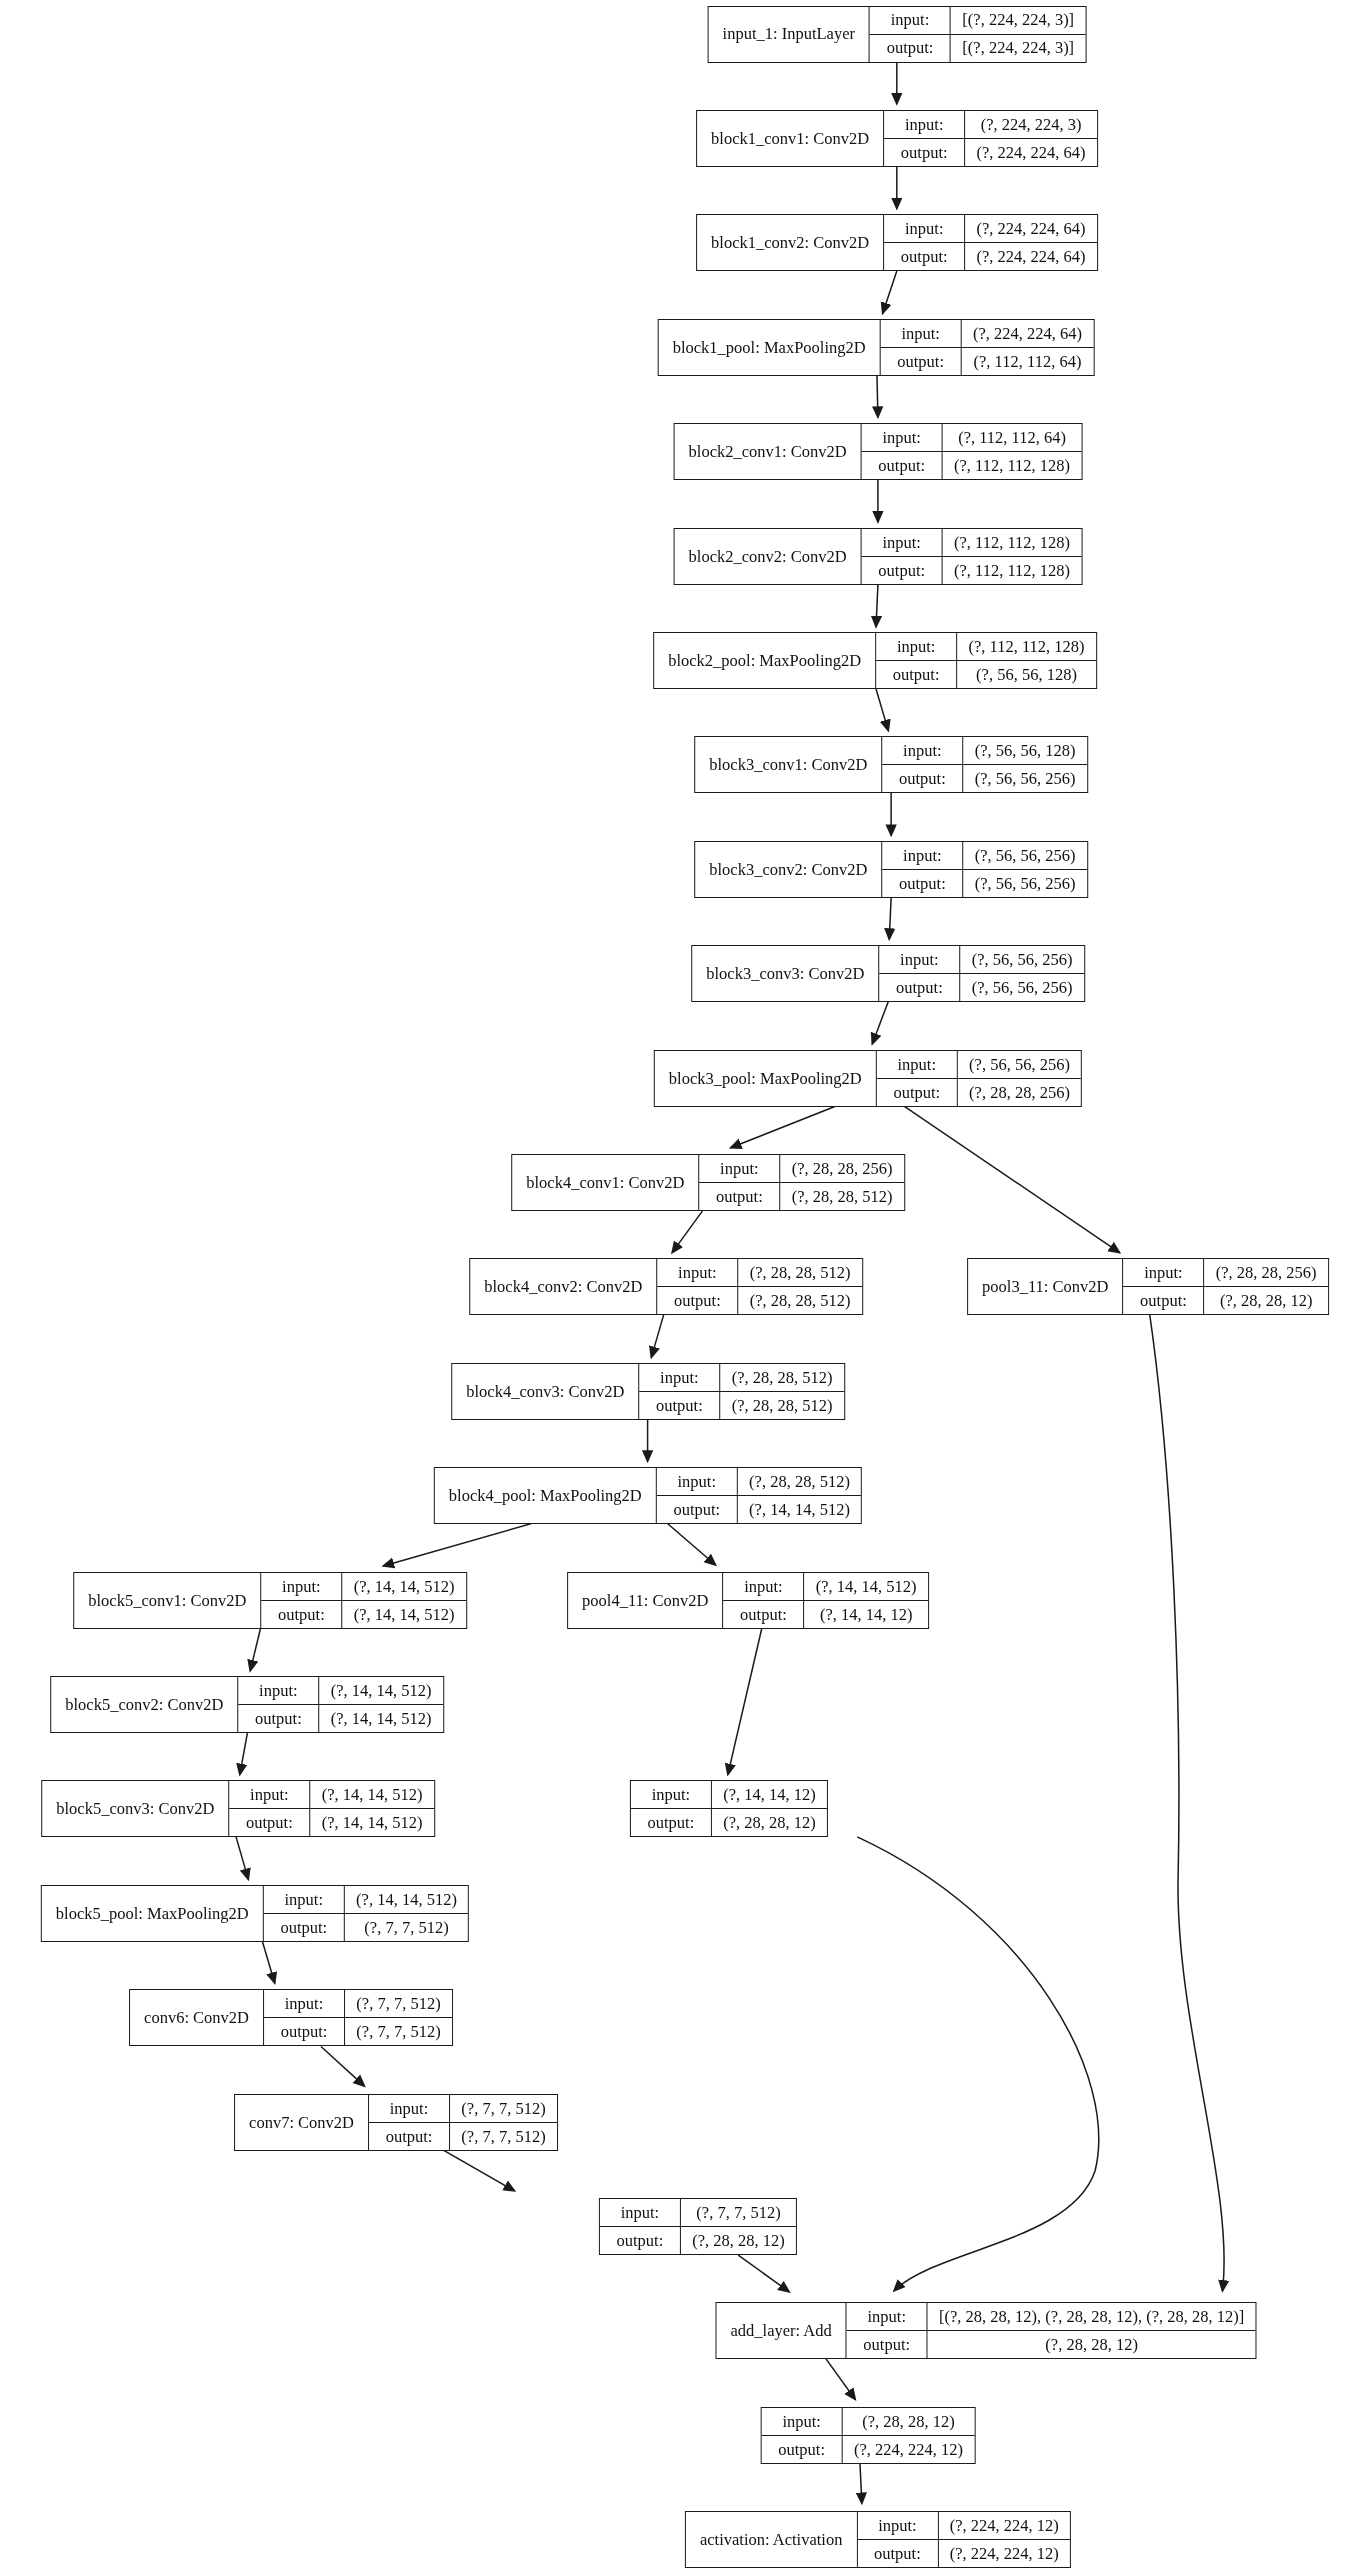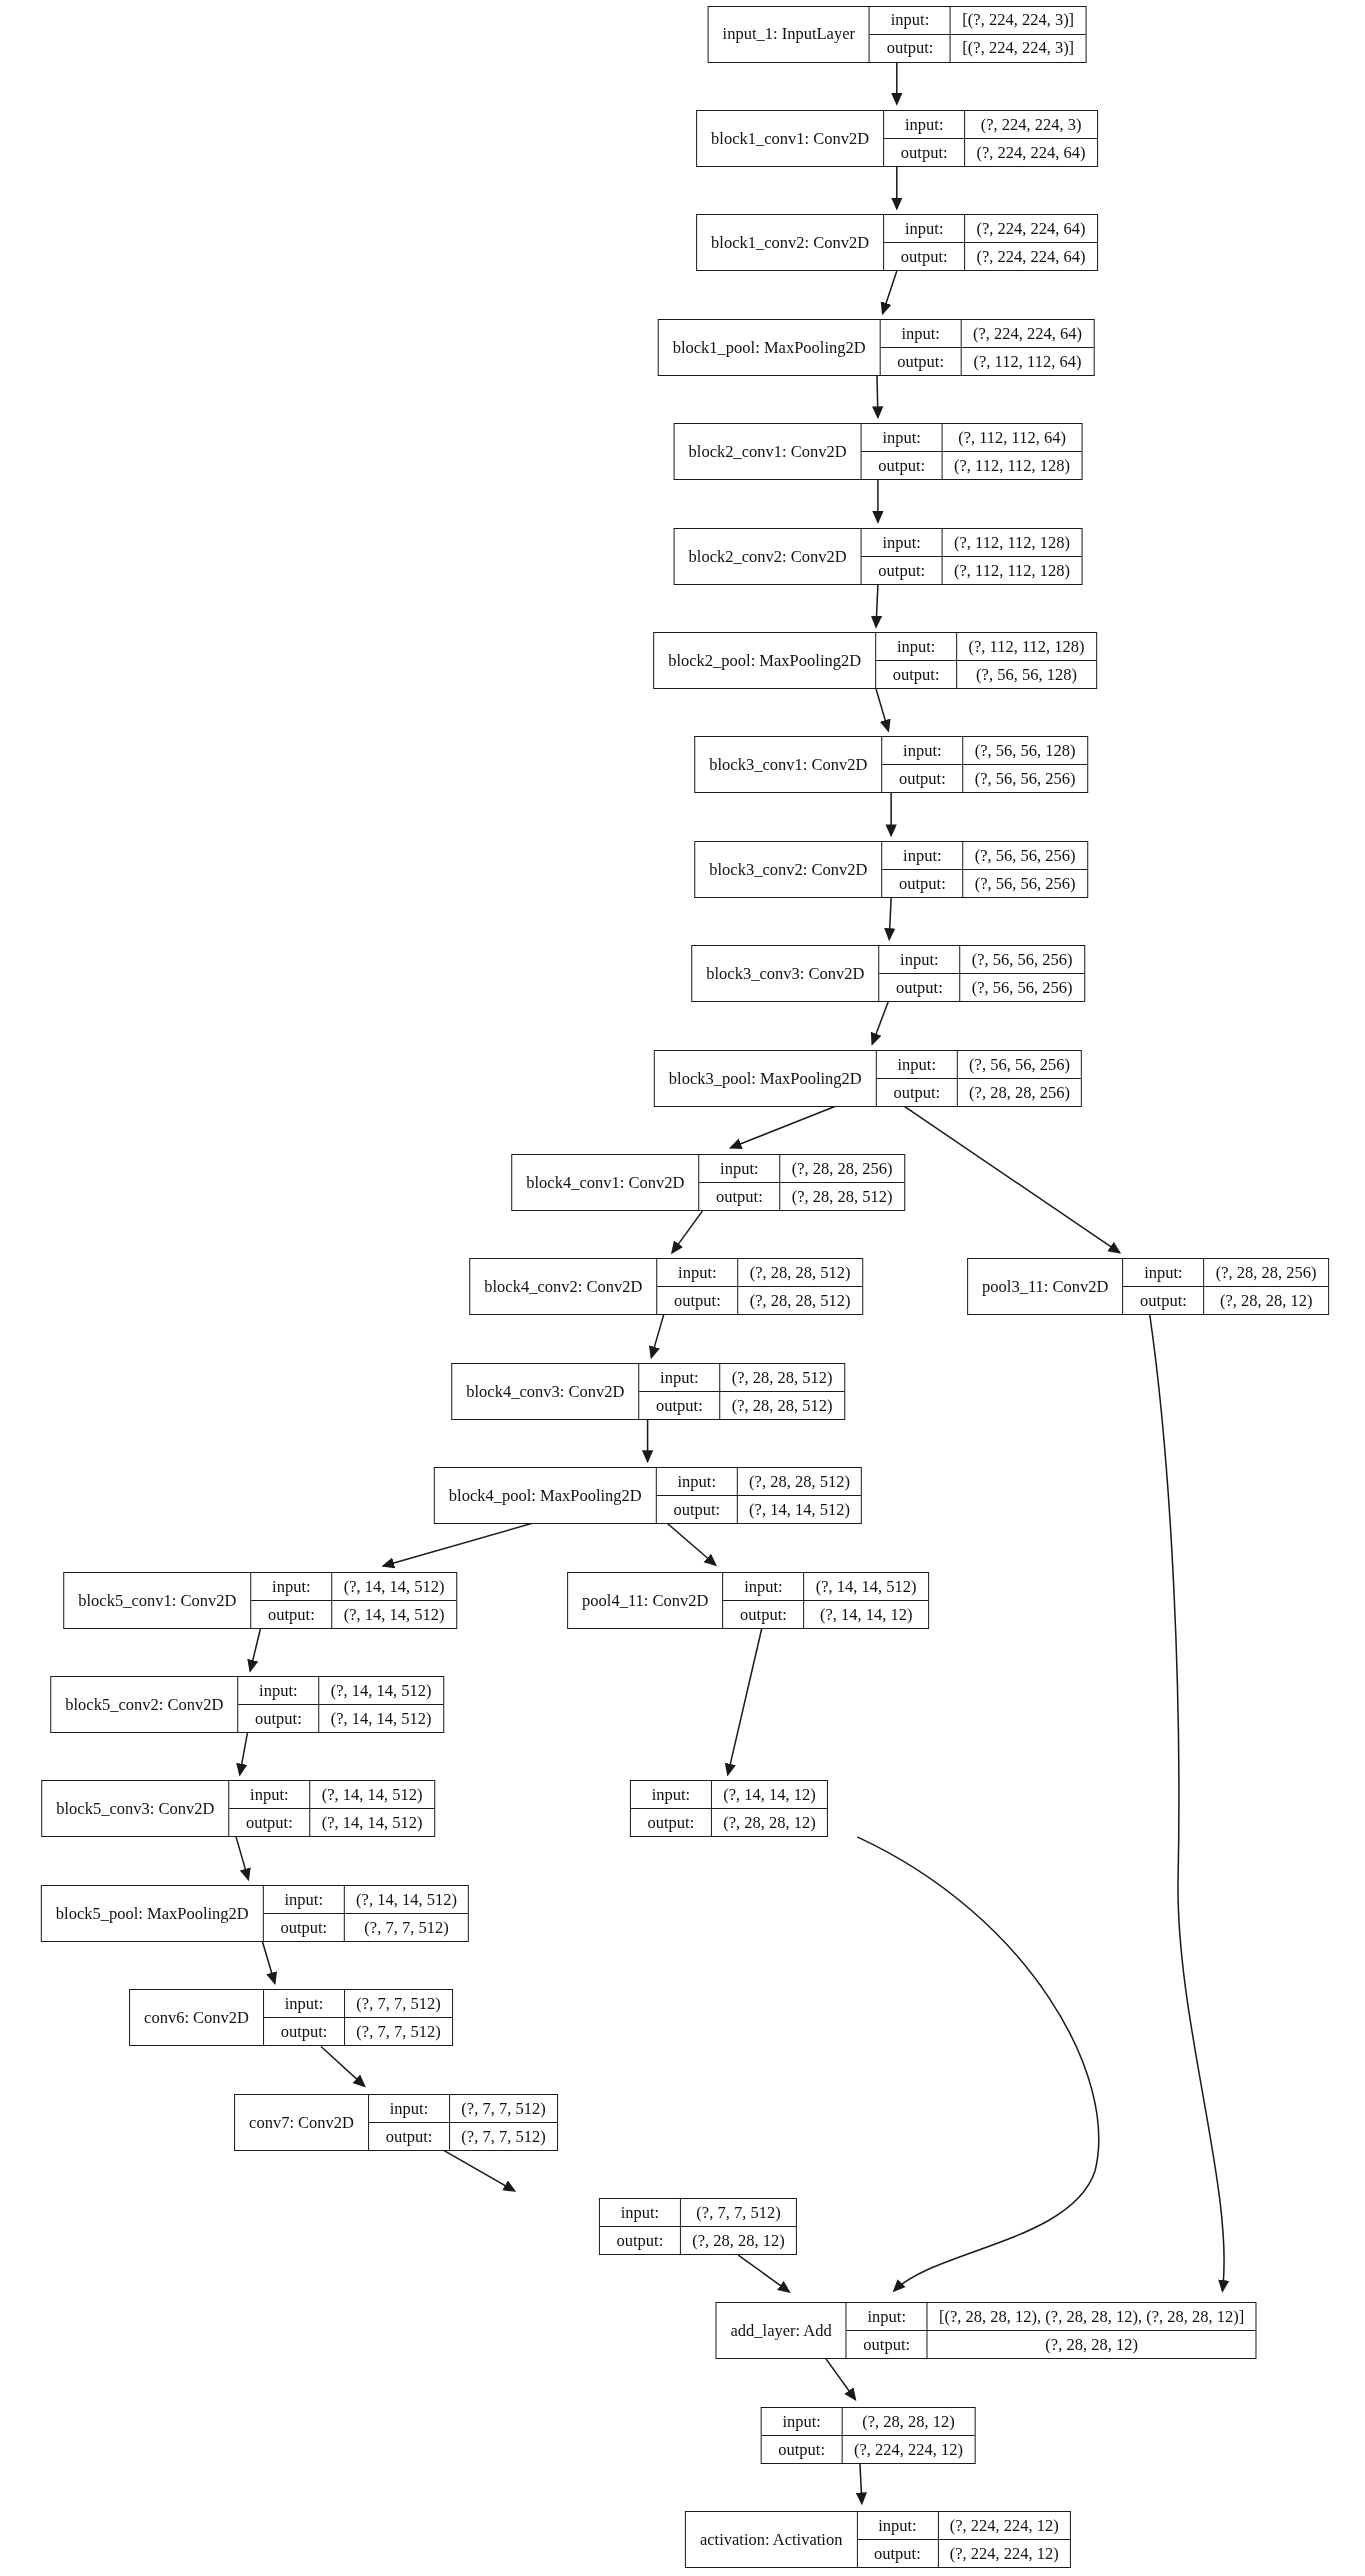--- a/index.html
+++ b/index.html
@@ -303,21 +303,21 @@
           <div class="lbl">input:</div>
           <div class="shape">(?, 28, 28, 512)</div>
         </div>
       <div class="row">
           <div class="lbl">output:</div>
           <div class="shape">(?, 14, 14, 512)</div>
         </div>
     </div>
   </div>
 
-  <div class="node" style="left:260px;top:1572px">
+  <div class="node" style="left:270px;top:1572px">
     <div class="name">block5_conv1: Conv2D</div>
     <div class="io">
       <div class="row first">
           <div class="lbl">input:</div>
           <div class="shape">(?, 14, 14, 512)</div>
         </div>
       <div class="row">
           <div class="lbl">output:</div>
           <div class="shape">(?, 14, 14, 512)</div>
         </div>

